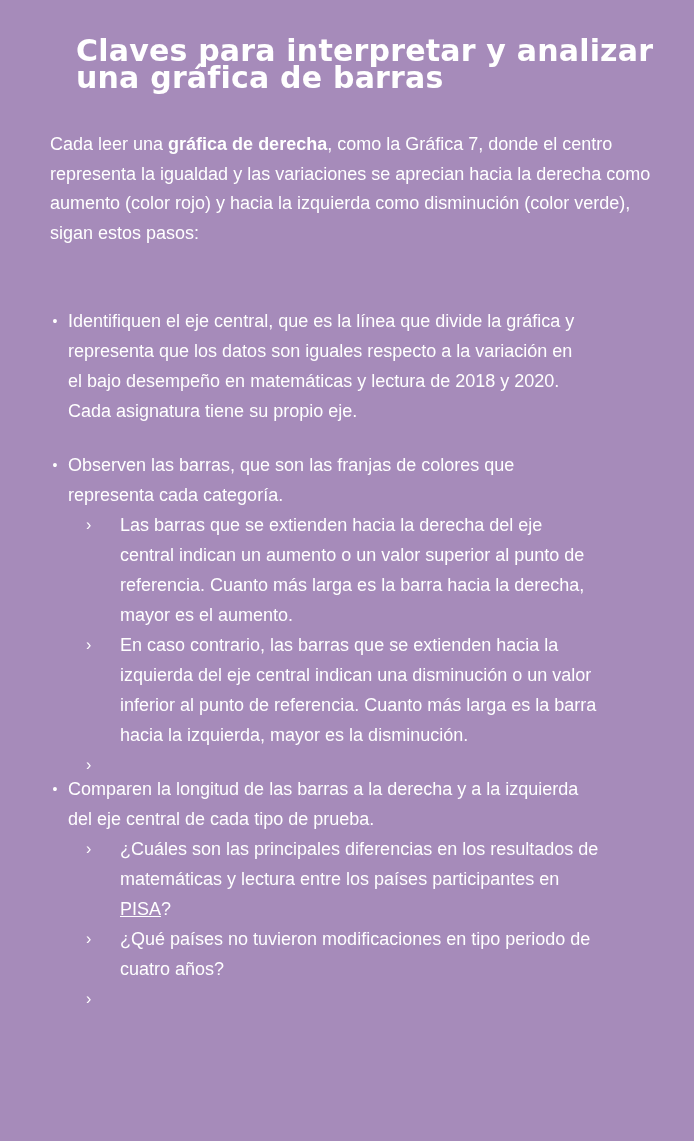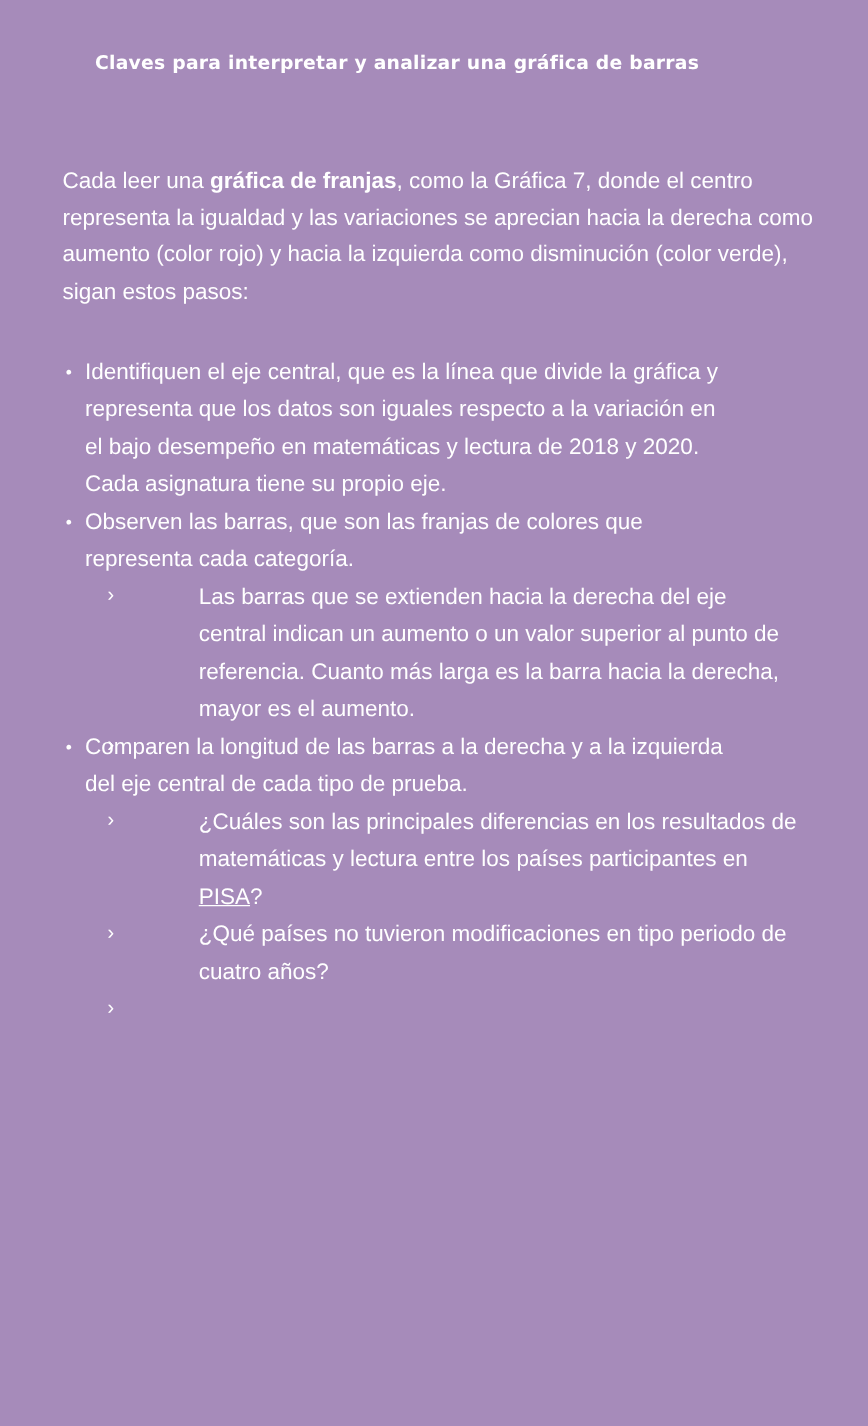--- a/index.html
+++ b/index.html
@@ -22,21 +22,21 @@
       height: 1141px;
     }
     .title {
       position: absolute;
       left: 76px;
       top: 37px;
       width: 580px;
       margin: 0;
       font-family: "DejaVu Sans", sans-serif;
       font-weight: bold;
-      font-size: 15px;
+      font-size: 30px;
       line-height: 27px;
       letter-spacing: 0.2px;
     }
     .intro {
       position: absolute;
       left: 50px;
       top: 130px;
       width: 610px;
       margin: 0;
       font-size: 18px;
@@ -60,62 +60,63 @@
       margin: 0;
     }
     .bullet {
       position: absolute;
       left: 0;
       top: 0;
       width: 10px;
       font-size: 14px;
       text-align: center;
     }
-    .step-text { display: block; width: 520px; }
+    .step-text { display: block; width: 520px; margin-top: 24px; }
     ul.sub {
       list-style: none;
       margin: 0;
       padding: 0;
     }
     ul.sub > li {
       position: relative;
       padding-left: 52px;
     }
     .chev {
       position: absolute;
       left: 18px;
       top: 0;
       font-size: 16px;
     }
-    .sub-text { display: block; width: 480px; margin-left: 39px; }
+    .sub-text { display: block; width: 480px; }
     .sc { font-variant: small-caps; text-decoration: underline; }
   </style>
 </head>
 <body>
 
 <div class="card">
   <h2 class="title">Claves para interpretar y analizar una gráfica de barras</h2>
 
-  <p class="intro"><span>Cada leer una </span><b>gráfica de franjas</b><span>, como la Gráfica 7, donde el centro representa la igualdad y las variaciones se aprecian hacia la derecha como aumento (color rojo) y hacia la izquierda como disminución (color verde), sigan estos pasos:</span></p>
+  <p class="intro"><span>Cada leer una </span><b>gráfica de derecha</b><span>, como la Gráfica 7, donde el centro representa la igualdad y las variaciones se aprecian hacia la derecha como aumento (color rojo) y hacia la izquierda como disminución (color verde), sigan estos pasos:</span></p>
 
   <ul class="steps">
     <li>
       <span class="bullet">•</span>
       <span class="step-text">Identifiquen el eje central, que es la línea que divide la gráfica y representa que los datos son iguales respecto a la variación en el bajo desempeño en matemáticas y lectura de 2018 y 2020. Cada asignatura tiene su propio eje.</span>
     </li>
     <li>
       <span class="bullet">•</span>
       <span class="step-text">Observen las barras, que son las franjas de colores que representa cada categoría.</span>
       <ul class="sub">
         <li>
           <span class="chev">›</span>
           <span class="sub-text">Las barras que se extienden hacia la derecha del eje central indican un aumento o un valor superior al punto de referencia. Cuanto más larga es la barra hacia la derecha, mayor es el aumento.</span>
         </li>
         <li>
           <span class="chev">›</span>
+          <span class="sub-text">En caso contrario, las barras que se extienden hacia la izquierda del eje central indican una disminución o un valor inferior al punto de referencia. Cuanto más larga es la barra hacia la izquierda, mayor es la disminución.</span>
         </li>
         <li>
           <span class="chev">›</span>
         </li>
       </ul>
     </li>
     <li>
       <span class="bullet">•</span>
       <span class="step-text">Comparen la longitud de las barras a la derecha y a la izquierda del eje central de cada tipo de prueba.</span>
       <ul class="sub">

